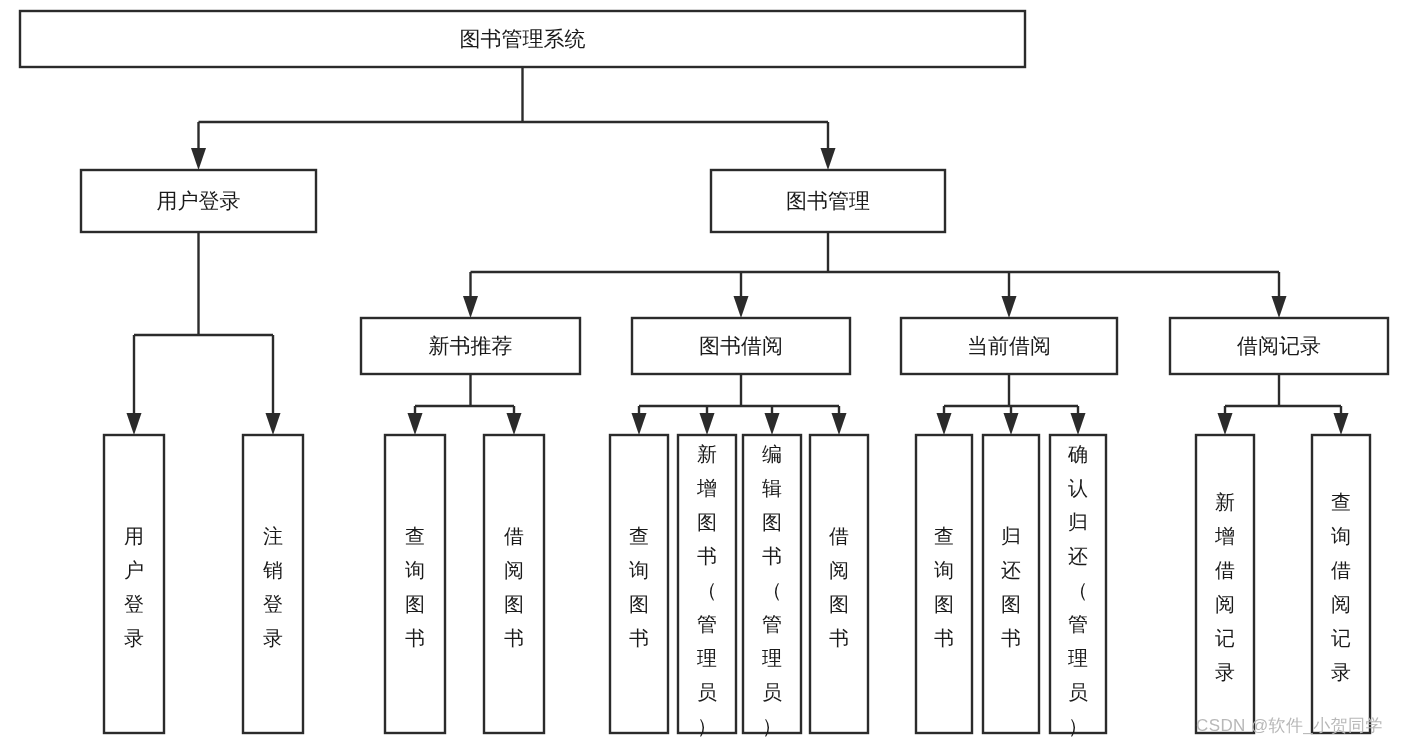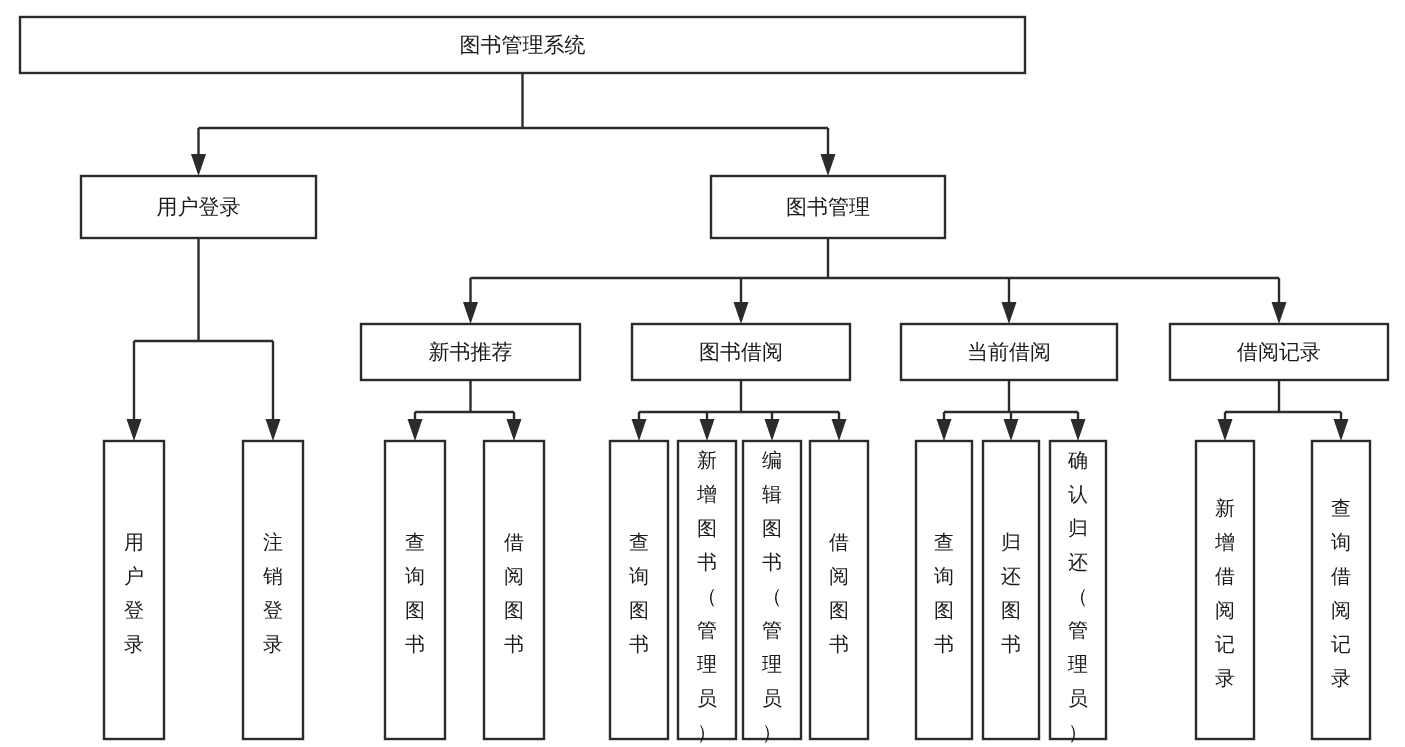--- a/index.html
+++ b/index.html
@@ -12,21 +12,20 @@
     width: 1405px;
     height: 747px;
     font-family: "Liberation Sans", "DejaVu Sans", sans-serif;
     overflow: hidden;
     position: relative;
   }
   #diagram-root {
     position: relative;
     width: 1405px;
     height: 672px;
-    margin-top: 6px;
   }
   svg.diagram-canvas {
     position: absolute;
     left: 0;
     top: 0;
     width: 1405px;
     height: 747px;
     display: block;
   }
   .node-box {
@@ -202,13 +201,14 @@
         <g>
           <rect class="node-box" x="1196" y="435" width="58" height="298"></rect>
           <text class="node-label-vertical" x="1225" y="0"><tspan x="1225" y="508.52">新</tspan><tspan x="1225" y="542.52">增</tspan><tspan x="1225" y="576.52">借</tspan><tspan x="1225" y="610.52">阅</tspan><tspan x="1225" y="644.52">记</tspan><tspan x="1225" y="678.52">录</tspan></text>
         </g>
         <g>
           <rect class="node-box" x="1312" y="435" width="58" height="298"></rect>
           <text class="node-label-vertical" x="1341" y="0"><tspan x="1341" y="508.52">查</tspan><tspan x="1341" y="542.52">询</tspan><tspan x="1341" y="576.52">借</tspan><tspan x="1341" y="610.52">阅</tspan><tspan x="1341" y="644.52">记</tspan><tspan x="1341" y="678.52">录</tspan></text>
         </g>
       </g>
   </svg>
+  <div class="watermark-text" style="left: 1196px; top: 714px;">CSDN @软件_小贺同学</div>
 </div>
 
 </body></html>

